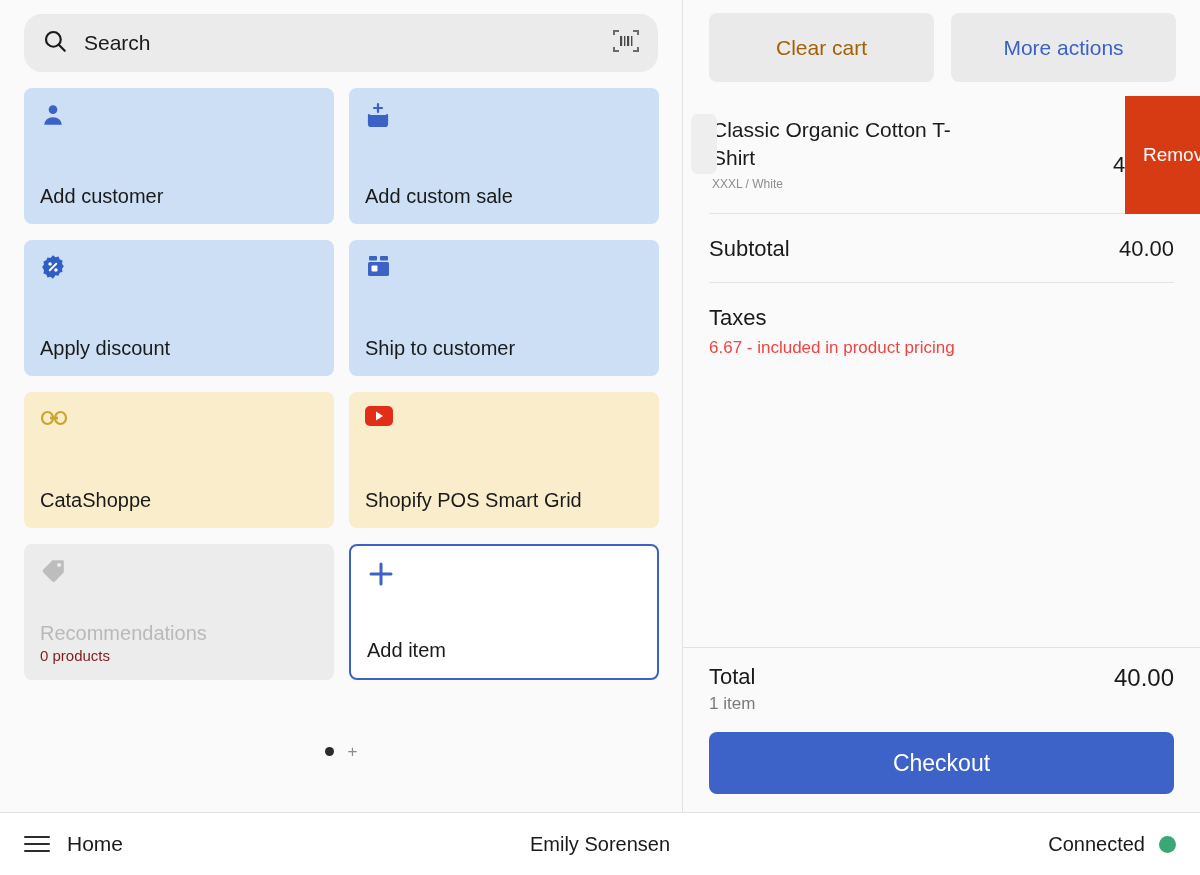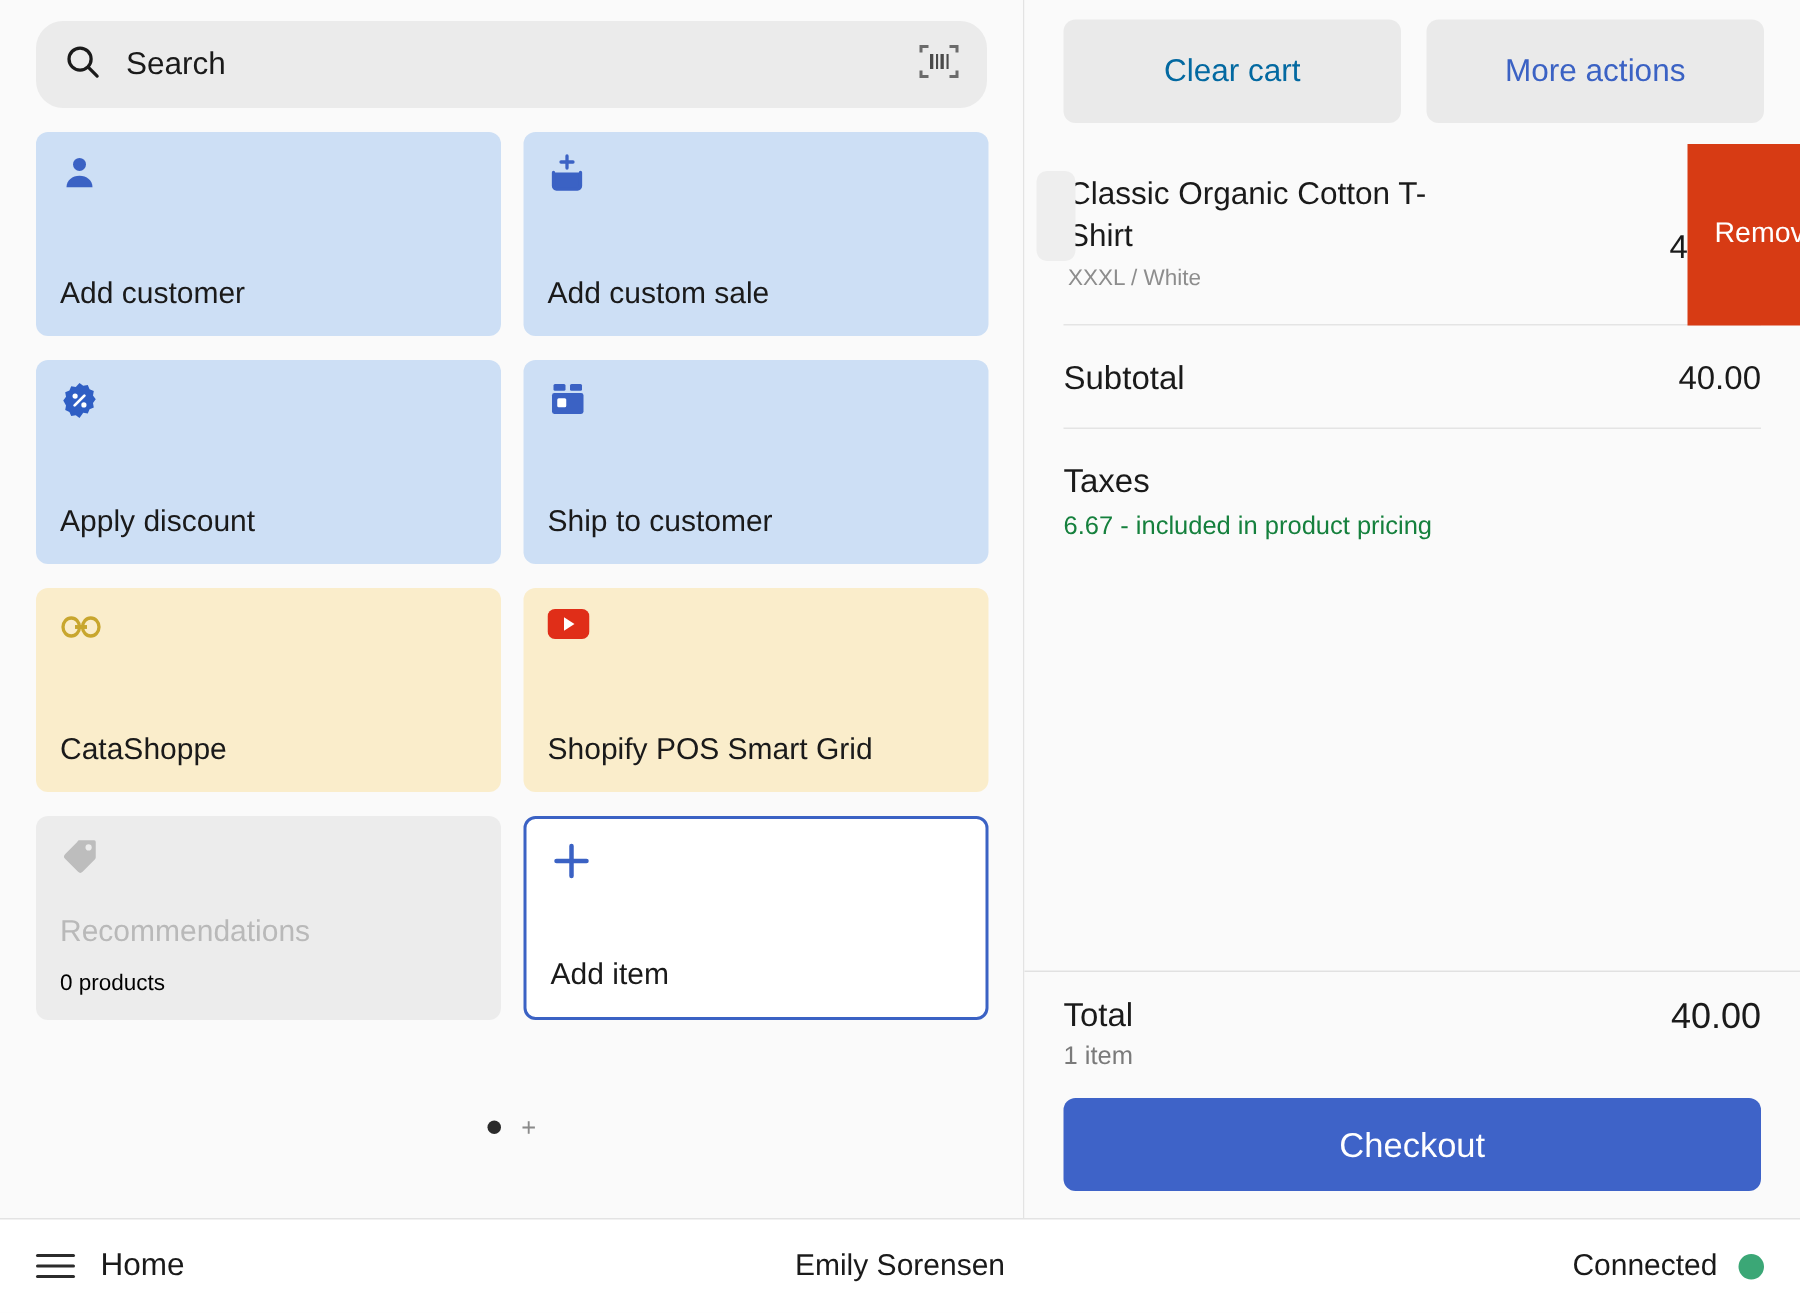--- a/index.html
+++ b/index.html
@@ -44,82 +44,82 @@
   }
   .tile-blue { background:#cddff5; }
   .tile-amber { background:#faedcb; }
   .tile-muted { background:#ececec; cursor:default; }
   .tile-add {
     background:#ffffff; border:2px solid #3b62c4;
   }
   .tile-icon { height:30px; display:flex; align-items:flex-start; }
   .tile-label { font-size:20px; color:#1a1a1a; line-height:1.15; }
   .tile-muted .tile-label { color:#b9b9b9; }
-  .tile-sub { font-size:15px; color:#000000; margin-top:14px; }
+  .tile-sub { font-size:15px; color:#7f1d1d; margin-top:2px; }
 
   
   .pager {
     position:absolute; left:0; right:0; bottom:52px;
     display:flex; align-items:center; justify-content:center; gap:14px;
   }
   .dot { width:9px; height:9px; border-radius:50%; background:#2b2b2b; }
   .pager-plus { font-size:17px; color:#8a8a8a; line-height:1; }
 
   
   .cart-actions {
     display:flex; gap:17px; padding:13px 24px 14px 26px;
   }
   .cart-btn {
     flex:1; height:69px; border-radius:8px; background:#eaeaea;
     display:flex; align-items:center; justify-content:center;
     font-size:21px; cursor:pointer; border:none;
     font-family:"Liberation Sans", sans-serif;
   }
-  .btn-danger { color:#0369a1; }
+  .btn-danger { color:#a16207; }
   .btn-primary { color:#3b62c4; }
 
   
   .cart-scroll { flex:1; position:relative; overflow:hidden; }
 
   .line-item {
     position:relative; display:flex; align-items:flex-start;
     padding:20px 0 22px 0; margin:0 26px 0 26px;
     border-bottom:1px solid #e4e4e4;
   }
   .item-thumb {
     position:absolute; left:-18px; top:18px;
     width:26px; height:60px; border-radius:7px; background:#eeeeee;
   }
   .item-info { flex:1; padding-left:3px; }
   .item-title {
     font-size:21px; color:#1a1a1a; line-height:1.33;
     max-width:258px;
   }
-  .item-variant { font-size:15px; color:#8d8d8d; margin-top:5px; }
+  .item-variant { font-size:12px; color:#8d8d8d; margin-top:5px; }
   .item-price {
     font-size:22px; color:#1a1a1a; white-space:nowrap;
     padding-top:36px; padding-right:6px;
   }
   .swipe-remove {
     position:absolute; right:-111px; top:0; bottom:-1px;
     width:160px; background:#d73b14;
     display:flex; align-items:center; justify-content:flex-start;
     padding-left:18px; cursor:pointer;
   }
   .swipe-remove span { color:#ffffff; font-size:19px; }
 
   .summary-row {
     display:flex; align-items:flex-end; justify-content:space-between;
     margin:0 26px; padding:22px 0 20px 0;
     border-bottom:1px solid #e4e4e4;
   }
   .summary-row:last-child { border-bottom:none; }
   .summary-label { font-size:22px; color:#1a1a1a; }
   .summary-value { font-size:22px; color:#1a1a1a; }
-  .summary-sub { font-size:17px; color:#15803d; margin-top:7px; }
+  .summary-sub { font-size:17px; color:#ef4444; margin-top:7px; }
 
   
   .cart-footer { border-top:1px solid #e1e1e1; padding:16px 26px 18px 26px; }
   .total-row { display:flex; justify-content:space-between; align-items:flex-start; }
   .total-label { font-size:22px; color:#1a1a1a; }
   .total-sub { font-size:17px; color:#7a7a7a; margin-top:4px; }
   .total-value { font-size:24px; color:#1a1a1a; }
   .checkout-btn {
     margin-top:18px; width:100%; height:62px; border:none; border-radius:8px;
     background:#3e63c8; color:#ffffff; font-size:23px; cursor:pointer;

